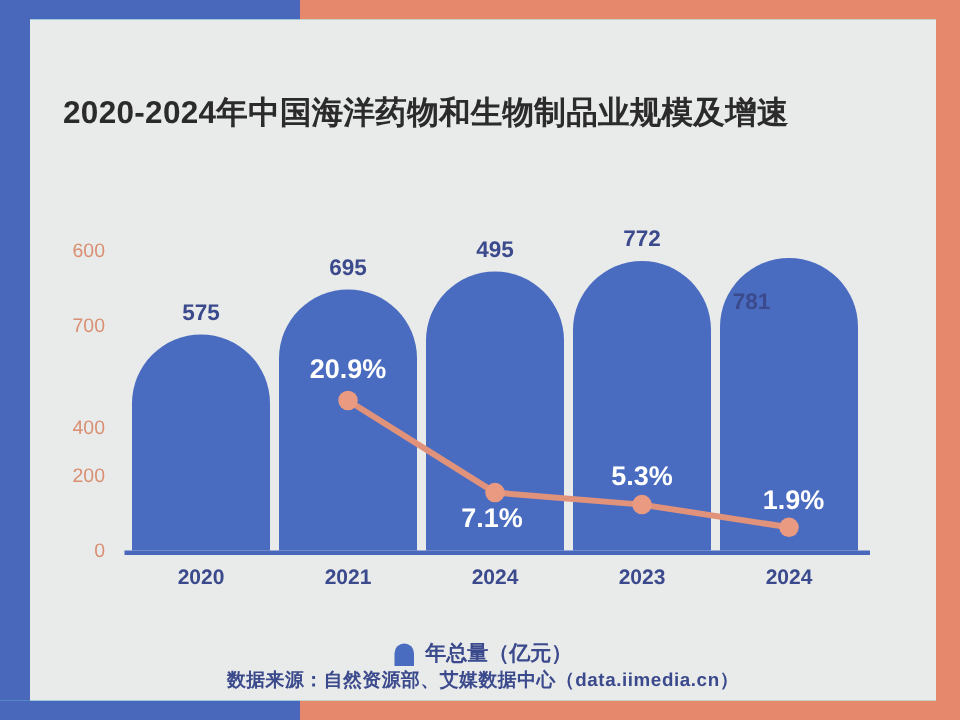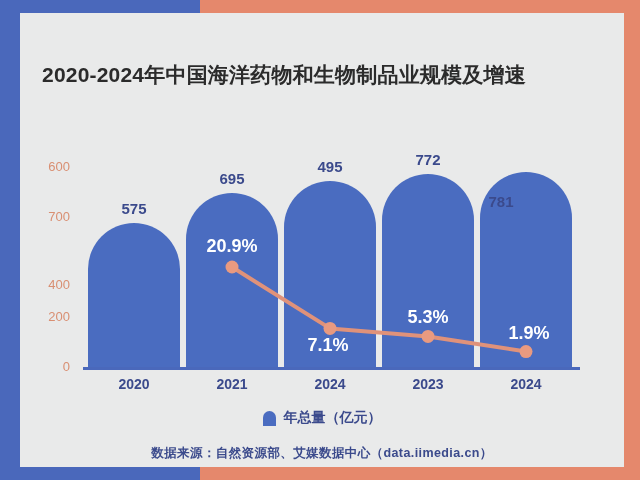--- a/index.html
+++ b/index.html
@@ -106,21 +106,21 @@
   
   #legend {
     position: absolute;
     left: 0; top: 396px;
     width: 604px;
     display: flex;
     justify-content: center;
     align-items: center;
     gap: 56px;
   }
-  .legend-item { display: flex; align-items: center; gap: 8px; }
+  .legend-item { display: flex; align-items: center; gap: 8px; margin-top: 18px; }
   .legend-swatch-bar {
     width: 13px; height: 15px;
     background: #4a6cc0;
     border-radius: 7px 7px 0 0;
     display: inline-block;
   }
   .legend-swatch-line {
     position: relative;
     width: 34px; height: 12px;
     display: inline-block;

